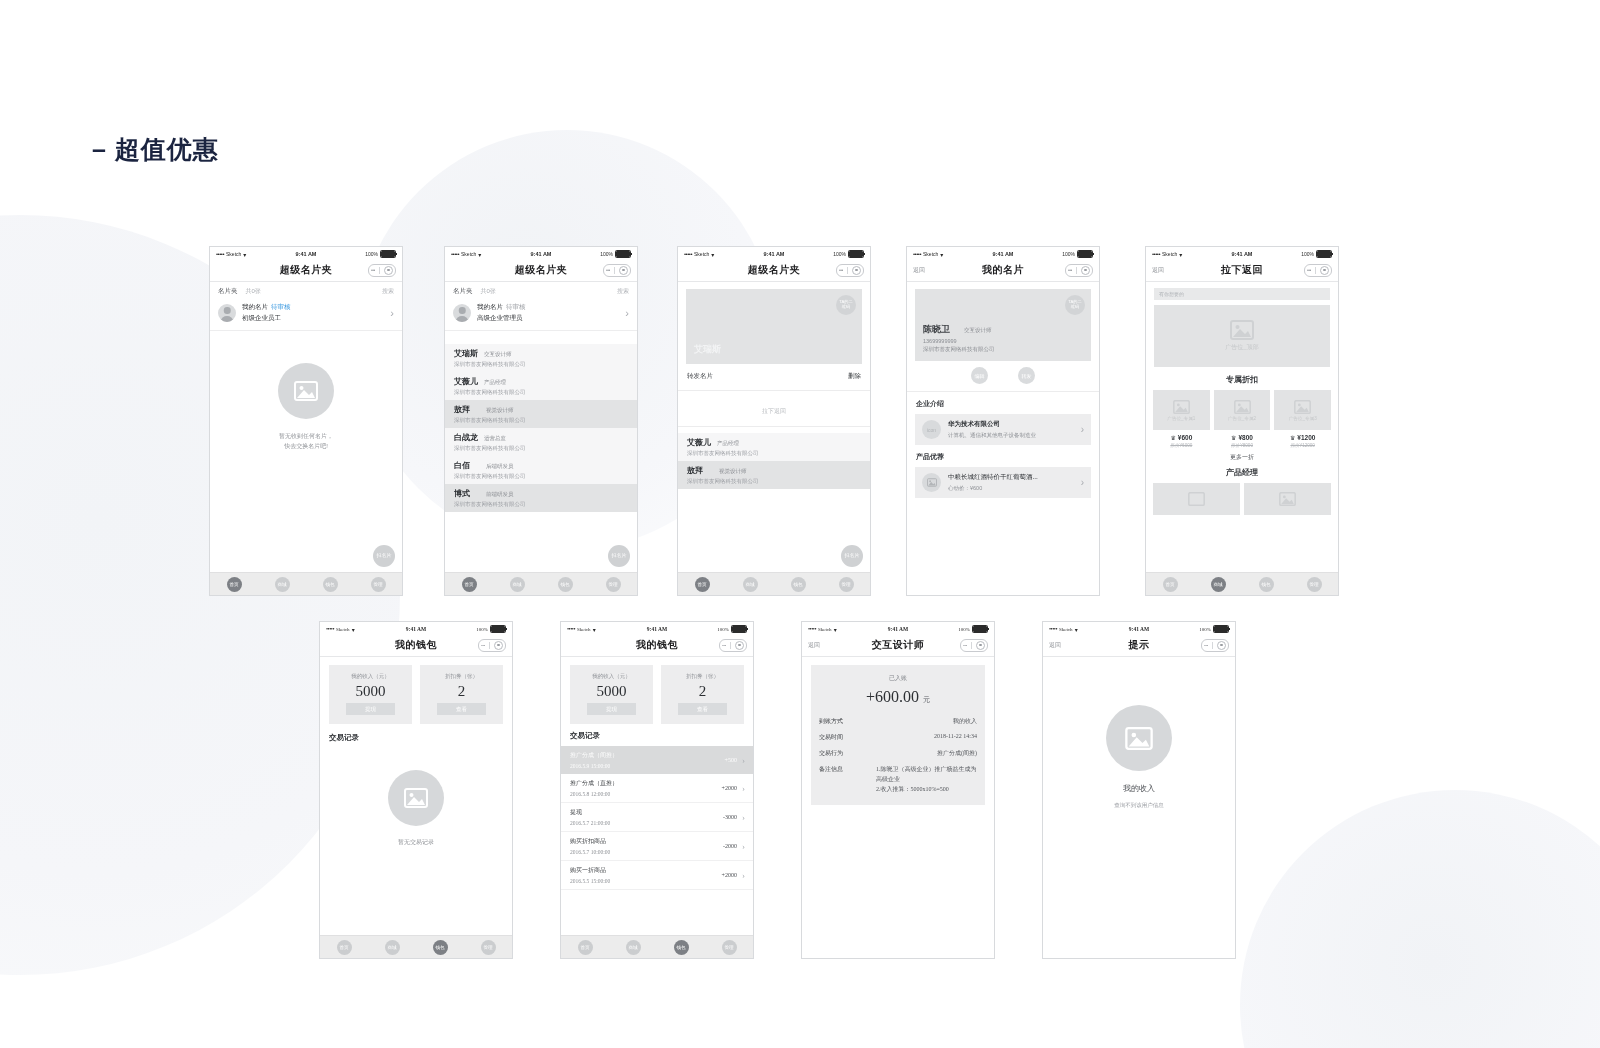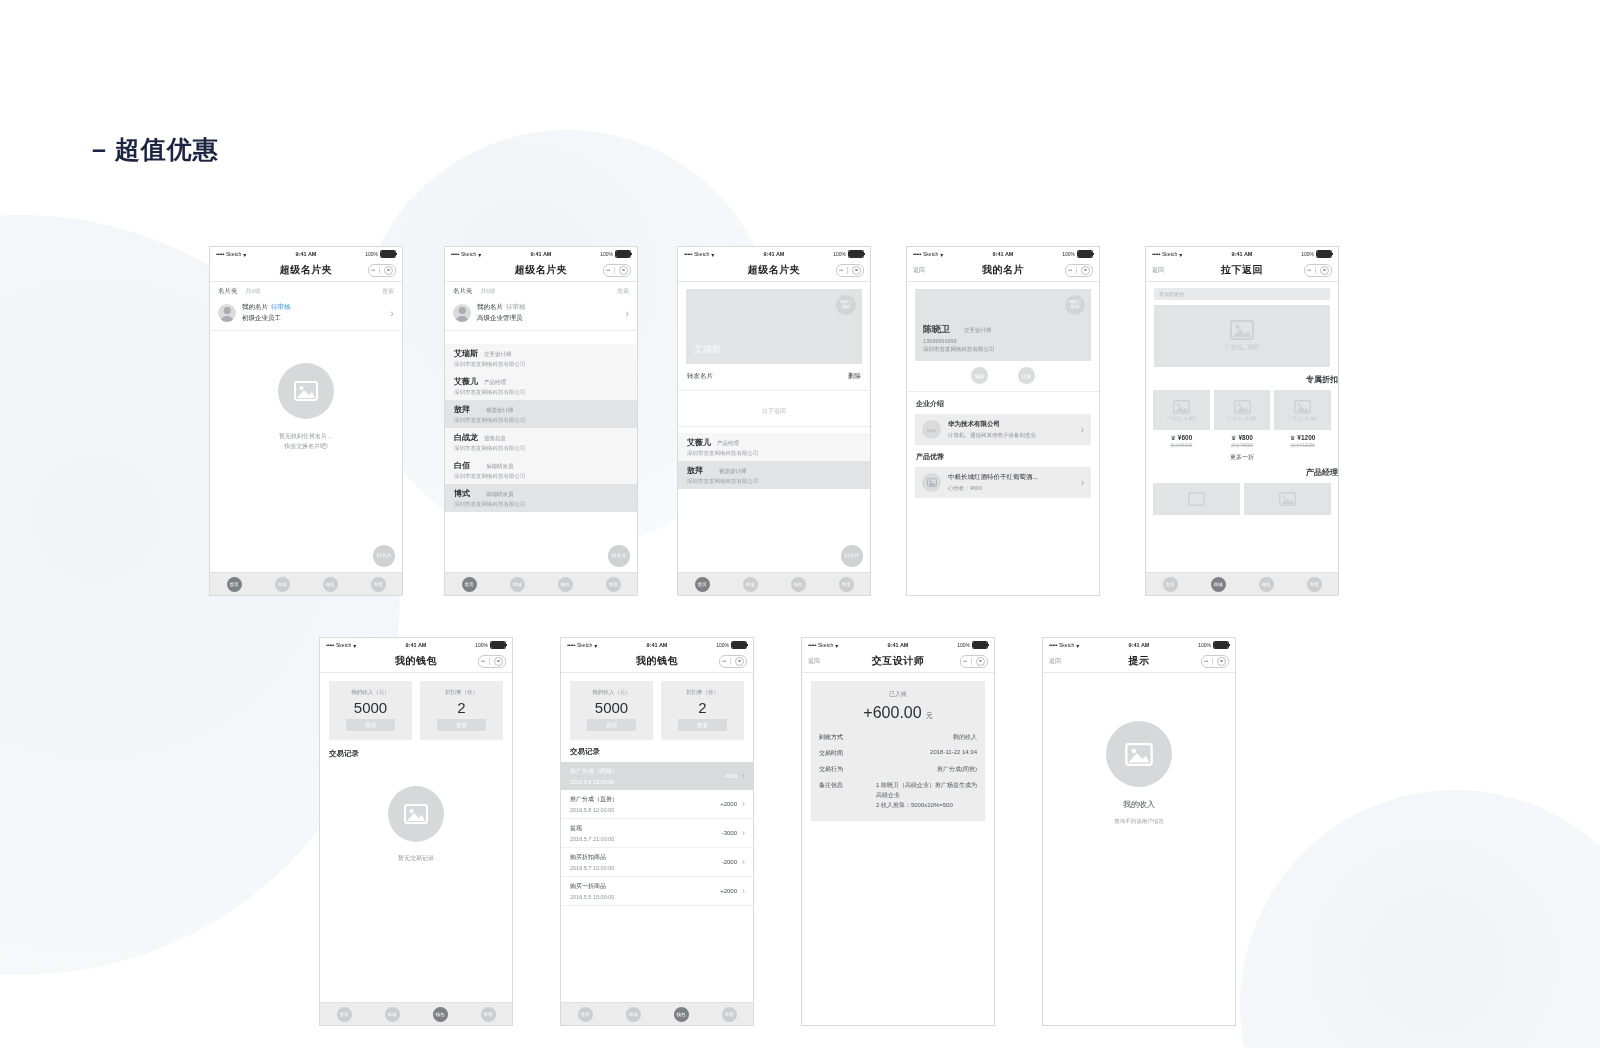--- a/index.html
+++ b/index.html
@@ -22,21 +22,21 @@
     font-size:25px;font-weight:bold;color:#1b2440;letter-spacing:1px;
     white-space:nowrap;
   }
 
   
   .phone{
     position:absolute;background:#fff;border:1px solid #d8dadd;
     box-sizing:border-box;overflow:hidden;
   }
   .phone.row1{width:194px;height:350px;top:246px;}
-  .phone.row2{width:194px;height:389px;top:637px;}
+  .phone.row2{width:194px;height:338px;top:621px;font-family:Liberation Serif, serif;}
 
   .p1{left:209px;}
   .p2{left:444px;}
   .p3{left:677px;}
   .p4{left:906px;}
   .p5{left:1145px;}
   .p6{left:319px;}
   .p7{left:560px;}
   .p8{left:801px;}
   .p9{left:1042px;}
@@ -178,21 +178,21 @@
   .info-t1{font-size:6.5px;color:#2f3236;font-weight:bold;}
   .info-t2{font-size:5.5px;color:#8d9095;}
   .info-chev{margin-left:auto;color:#a9acb1;font-size:10px;font-weight:300;}
 
   
   .searchbar{margin:6px 8px 0 8px;height:12px;background:#e8e9ea;display:flex;align-items:center;
     padding:0 5px;box-sizing:border-box;font-size:5px;color:#b1b4b8;}
   .banner{margin:5px 8px 0 8px;height:62px;background:#e2e3e4;
     display:flex;flex-direction:column;align-items:center;justify-content:center;gap:3px;}
   .banner-label{font-size:6px;color:#c5c7c9;}
-  .mall-sec{text-align:right;font-size:8px;font-weight:bold;color:#34373b;padding:7px 0 5px 0;}
+  .mall-sec{text-align:center;font-size:8px;font-weight:bold;color:#34373b;padding:7px 0 5px 0;}
   .prod-row{display:flex;gap:4px;padding:0 7px;}
   .prod{flex:1;display:flex;flex-direction:column;align-items:center;}
   .prod-img{width:100%;height:40px;background:#e2e3e4;display:flex;flex-direction:column;
     align-items:center;justify-content:center;gap:2px;}
   .prod-img .lab{font-size:4.6px;color:#c6c8ca;}
   .prod-price{display:flex;align-items:center;gap:2px;font-size:6.5px;color:#2f3236;
     font-weight:bold;margin-top:4px;}
   .crown{font-size:6px;color:#3c3f43;}
   .prod-old{font-size:4.6px;color:#b4b7bb;text-decoration:line-through;margin-top:2px;}
   .more-disc{text-align:center;font-size:6px;color:#4d5055;padding:5px 0 0 0;}

